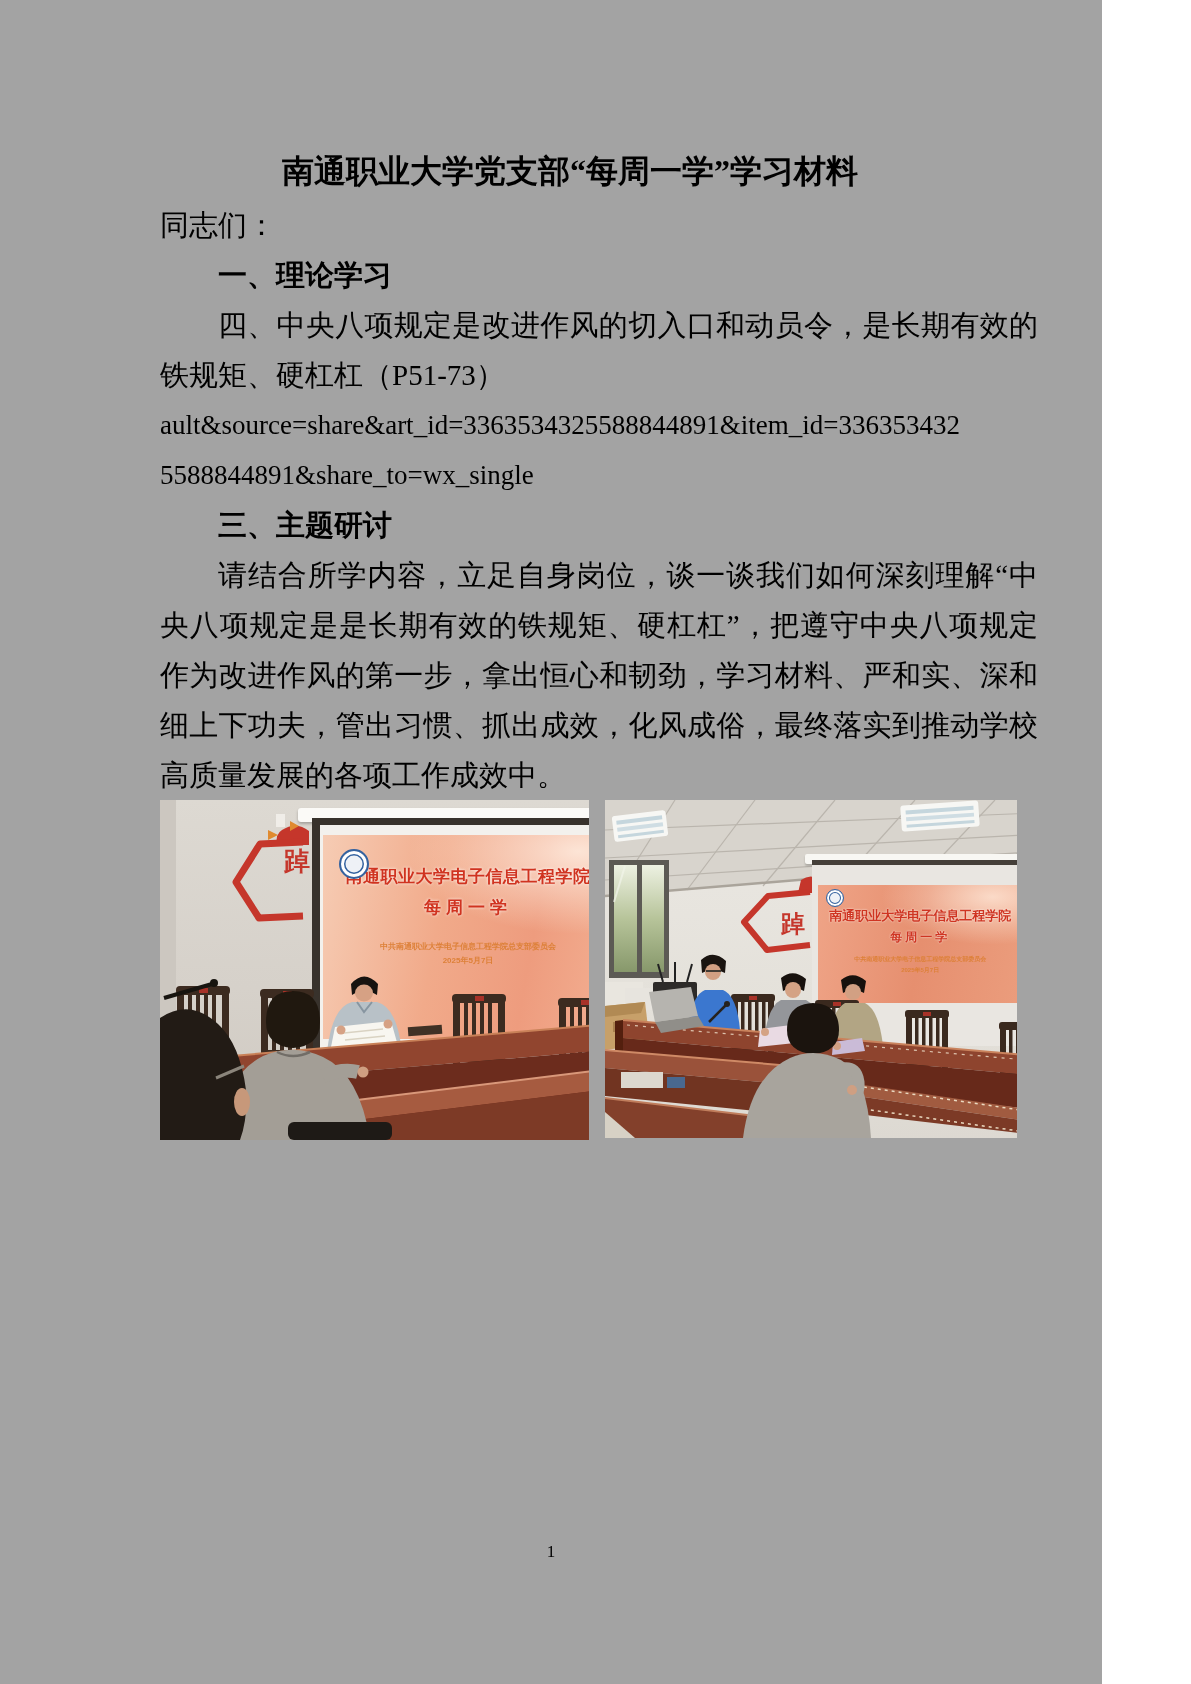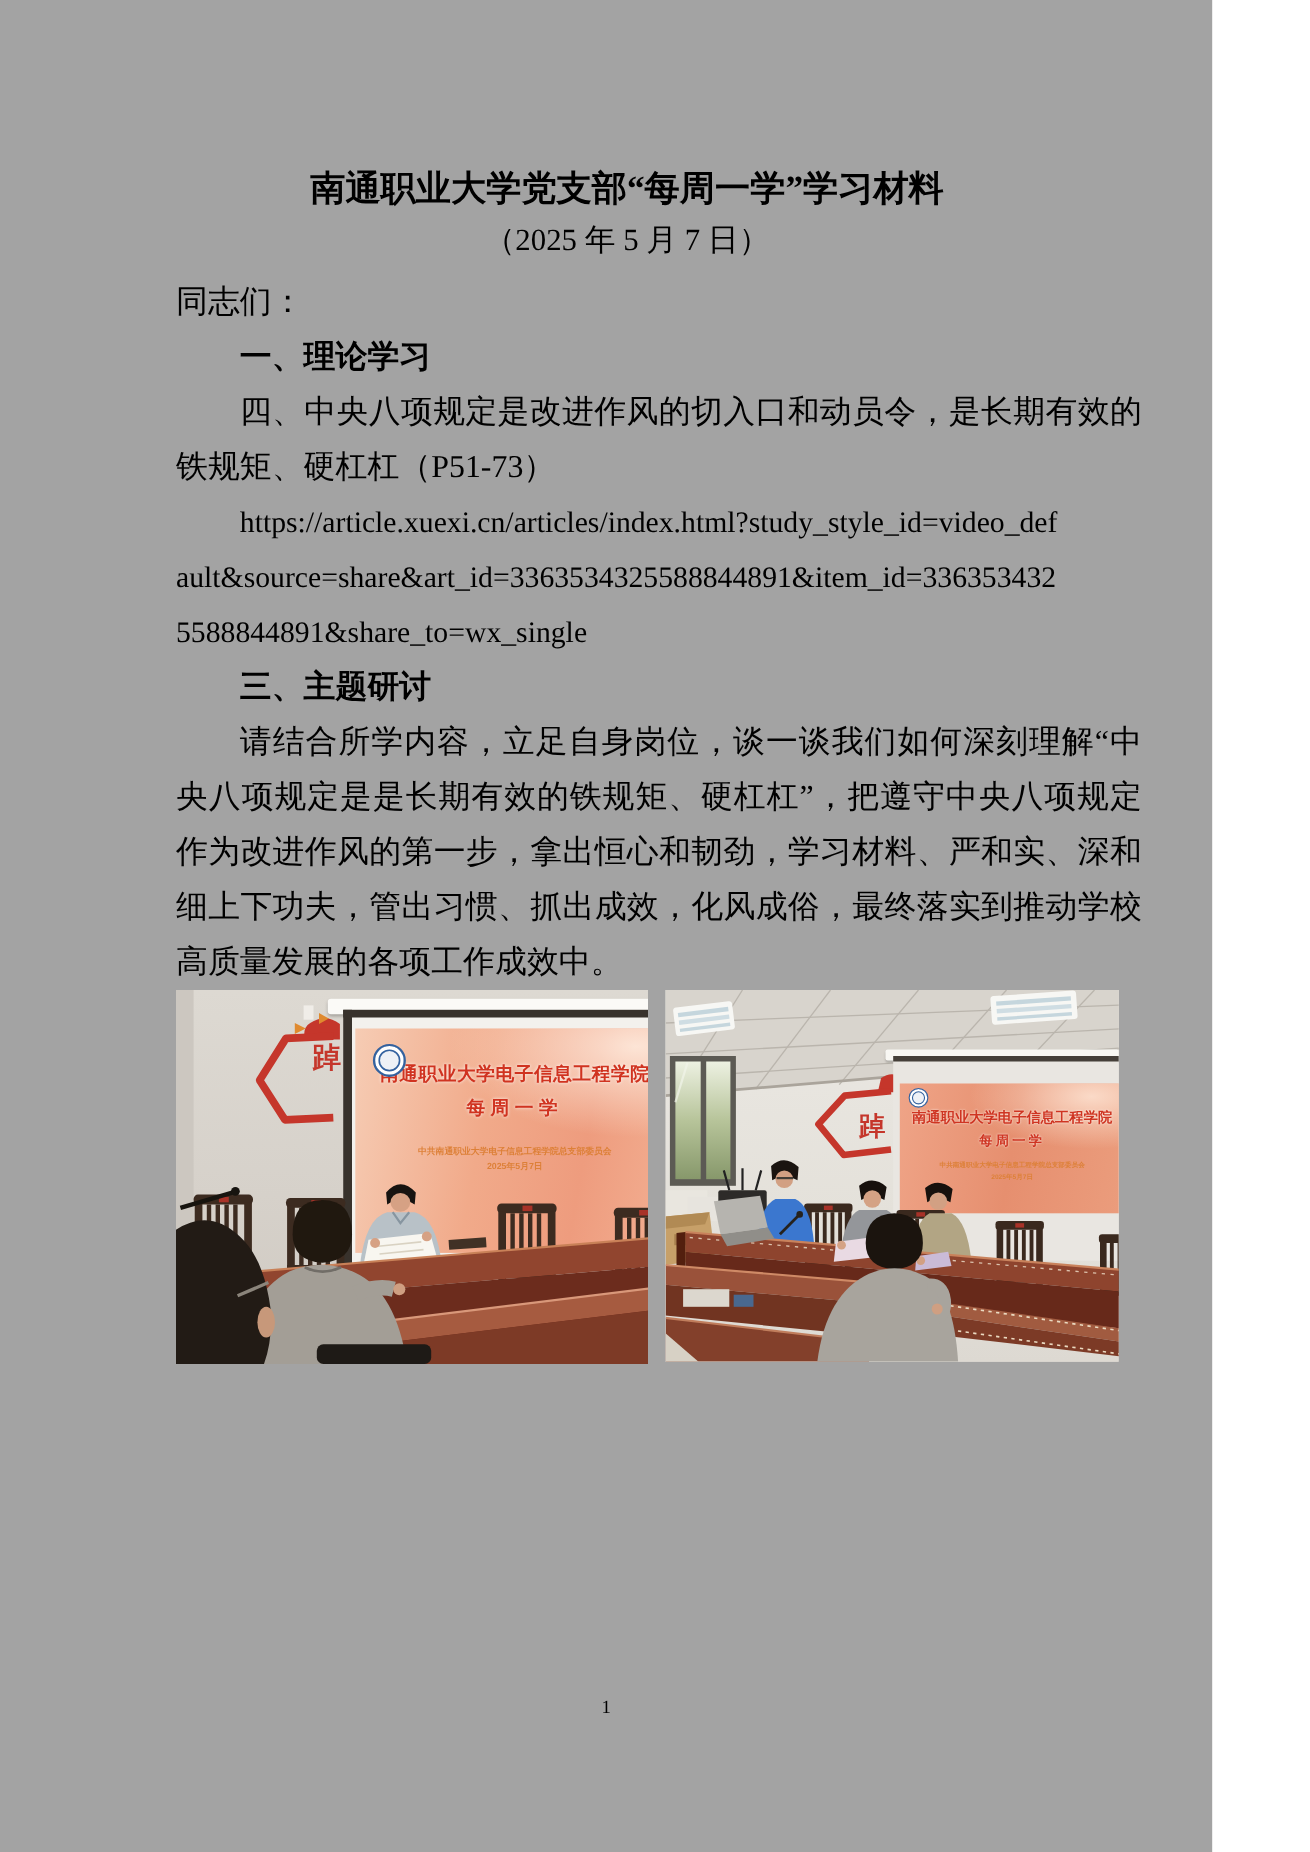--- a/index.html
+++ b/index.html
@@ -83,28 +83,26 @@
     text-align:center; font-size:17px; line-height:22px;
     font-family:"Liberation Serif", serif;
   }
 </style>
 </head>
 <body>
 
 <div class="page">
 
   <h1 class="doc-title">南通职业大学党支部“每周一学”学习材料</h1>
-  <div class="doc-date">（2025 年 5 月 7 日）</div>
 
   <div class="doc-body">
     <p>同志们：</p>
     <p class="indent heading">一、理论学习</p>
     <p class="indent">四、中央八项规定是改进作风的切入口和动员令，是长期有效的铁规矩、硬杠杠（P51-73）</p>
     <div>
-      <div class="url-line indent">https://article.xuexi.cn/articles/index.html?study_style_id=video_def</div>
       <div class="url-line">ault&amp;source=share&amp;art_id=3363534325588844891&amp;item_id=336353432</div>
       <div class="url-line">5588844891&amp;share_to=wx_single</div>
     </div>
     <p class="indent heading">三、主题研讨</p>
     <p class="indent">请结合所学内容，立足自身岗位，谈一谈我们如何深刻理解“中央八项规定是是长期有效的铁规矩、硬杠杠”，把遵守中央八项规定作为改进作风的第一步，拿出恒心和韧劲，学习材料、严和实、深和细上下功夫，管出习惯、抓出成效，化风成俗，最终落实到推动学校高质量发展的各项工作成效中。</p>
   </div>
 
   <div class="photos">
 
     <div class="photo photo-left">

